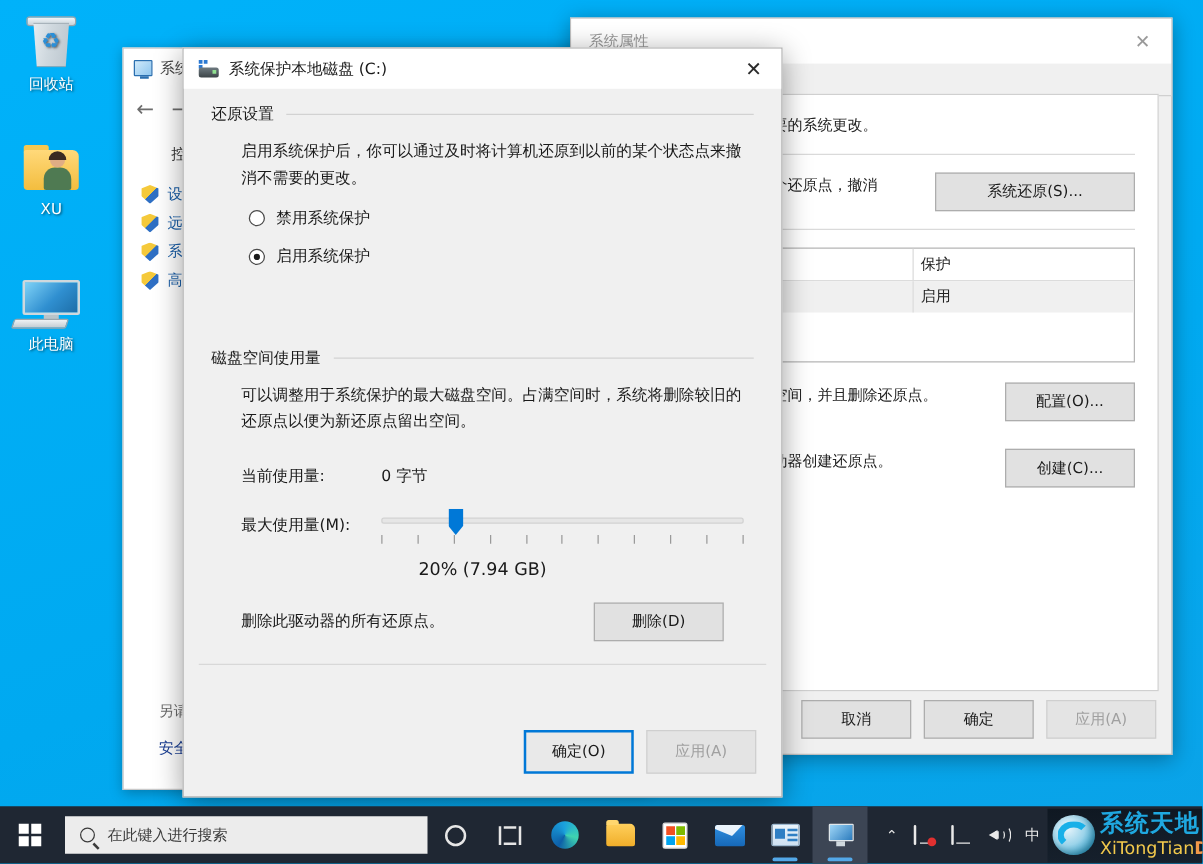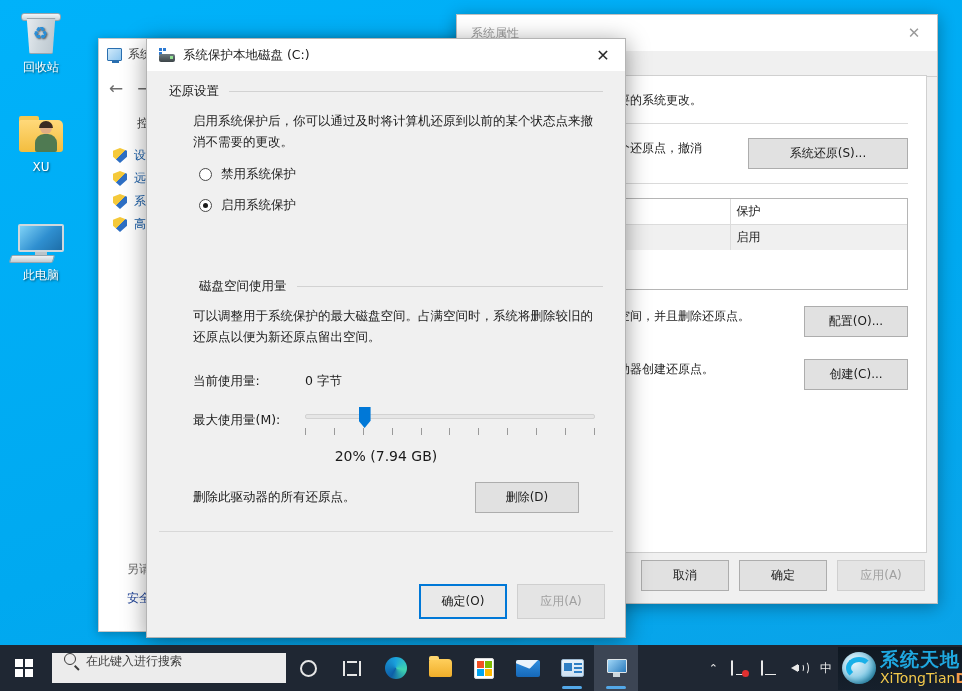--- a/index.html
+++ b/index.html
@@ -200,21 +200,21 @@
   #taskbar {
     position: absolute; left: 0; bottom: 0; width: 962px; height: 46px;
     background: #1f2733; display: flex; align-items: center;
   }
   #start {
     width: 48px; height: 46px; display: flex; align-items: center; justify-content: center;
   }
   .winlogo { width: 18px; height: 18px; display: grid; grid-template-columns: 1fr 1fr; grid-gap: 2px; }
   .winlogo i { background: #fff; display: block; }
   #search {
-    width: 234px; height: 30px; background: #ececec; display: flex; 
+    width: 290px; height: 30px; background: #ececec; display: flex; align-items: center;
     gap: 10px; padding-left: 12px; color: #3b3b3b; font-size: 12px; margin-left: 4px;
   }
   .mag { width: 12px; height: 12px; border: 1.5px solid #3b3b3b; border-radius: 50%; position: relative; flex: none; }
   .mag:after { content:""; position:absolute; right:-5px; bottom:-4px; width:6px; height:1.5px; background:#3b3b3b; transform: rotate(45deg); }
   .tb-btn { width: 44px; height: 46px; display: flex; align-items: center; justify-content: center; position: relative; }
   .tb-btn.active { background: #3c4554; }
   .tb-btn.running:after { content:""; position:absolute; bottom:2px; left:12px; width:20px; height:3px; background:#53a8e8; border-radius:2px; }
   .cortana-ring { width: 17px; height: 17px; border: 2px solid #e6e6e6; border-radius: 50%; }
   .taskview { width: 18px; height: 15px; position: relative; }
   .taskview i { position:absolute; background:#e6e6e6; }
@@ -405,21 +405,21 @@
 
     <div class="radio-row">
       <span class="radio"></span>
       <span>禁用系统保护</span>
     </div>
     <div class="radio-row">
       <span class="radio on"></span>
       <span>启用系统保护</span>
     </div>
 
-    <div class="grp-head" style="margin-top:64px;margin-left:30px;">
+    <div class="grp-head" style="margin-top:64px;">
       <span class="ghtext">磁盘空间使用量</span>
       <span class="ghline"></span>
     </div>
 
     <p class="para">可以调整用于系统保护的最大磁盘空间。占满空间时，系统将删除较旧的还原点以便为新还原点留出空间。</p>
 
     <div class="kv" style="margin-top:26px;">
       <span class="k">当前使用量:</span>
       <span>0 字节</span>
     </div>

